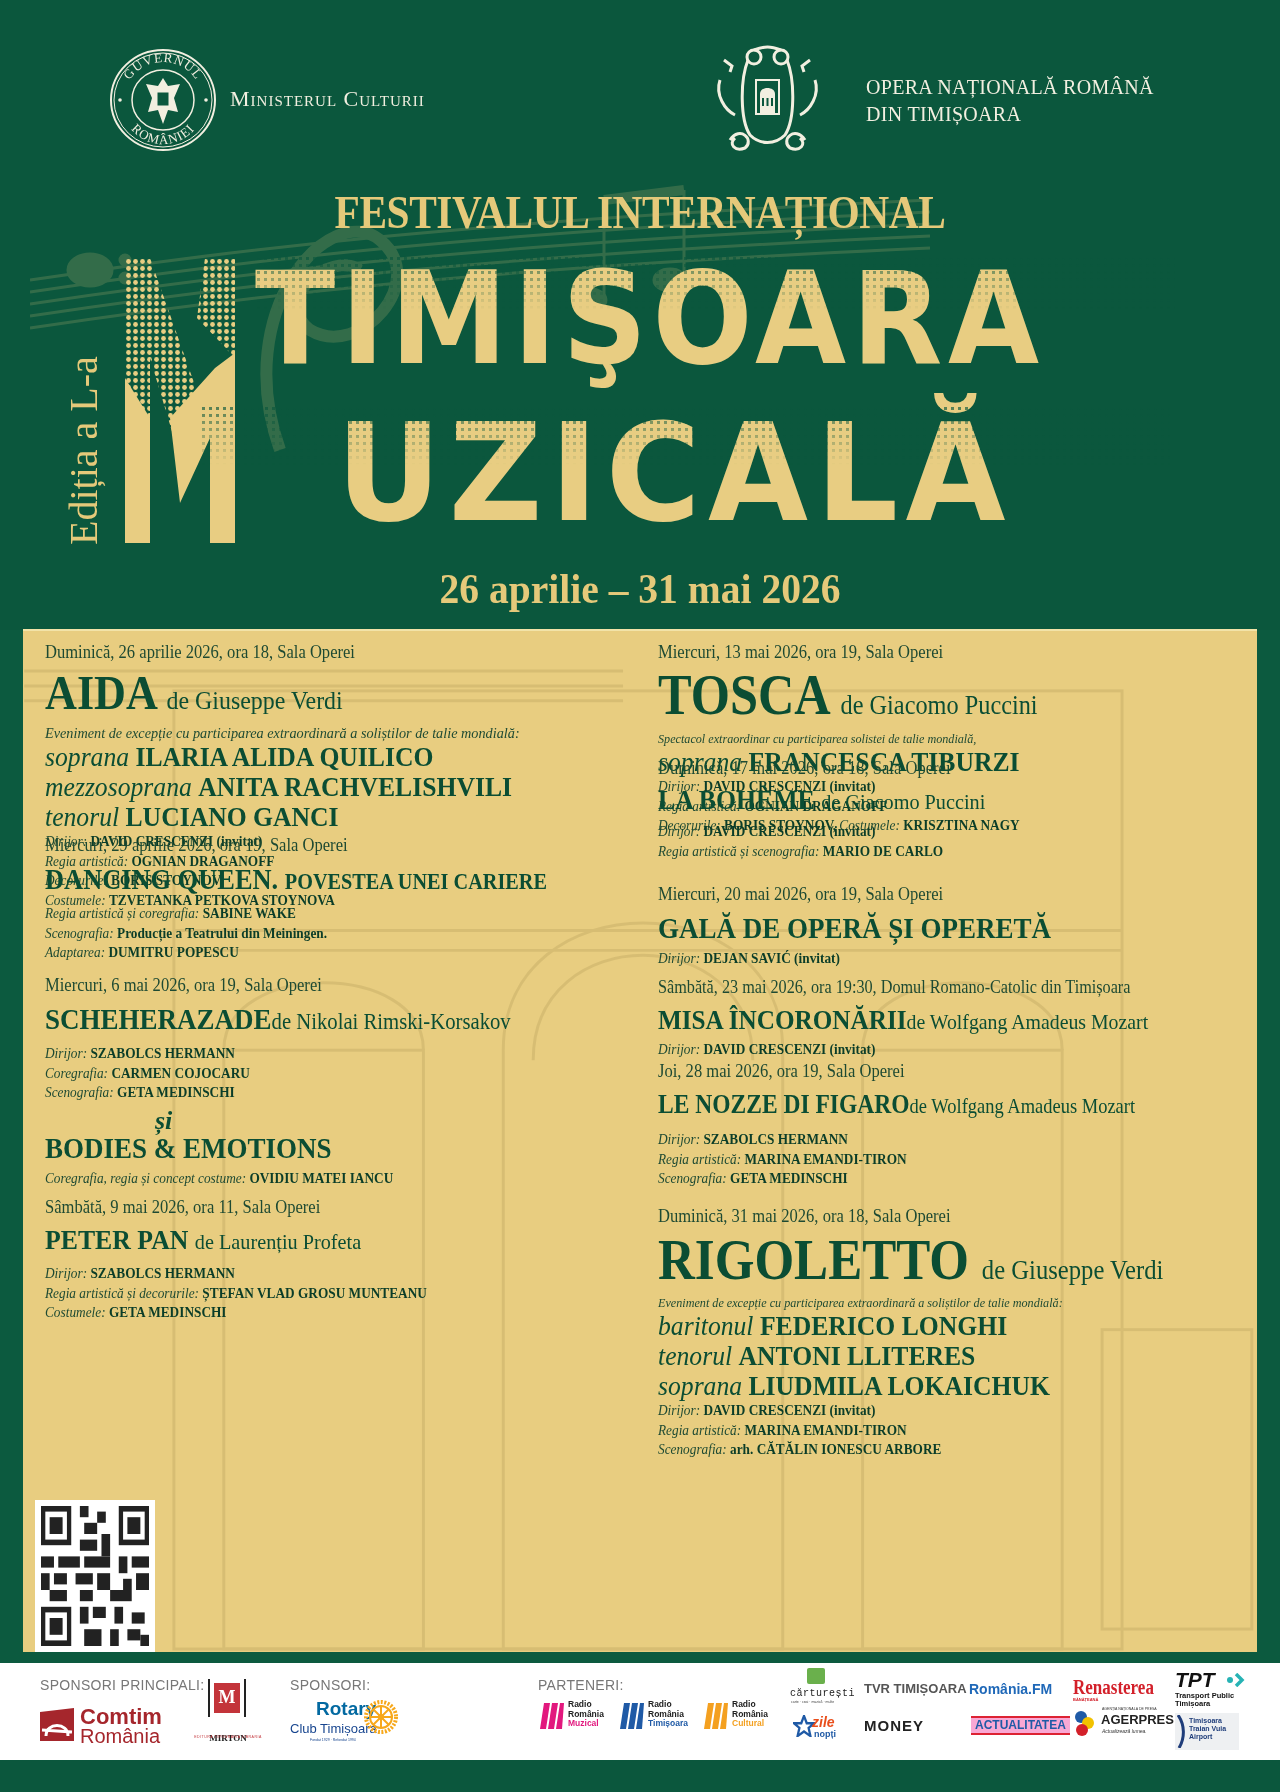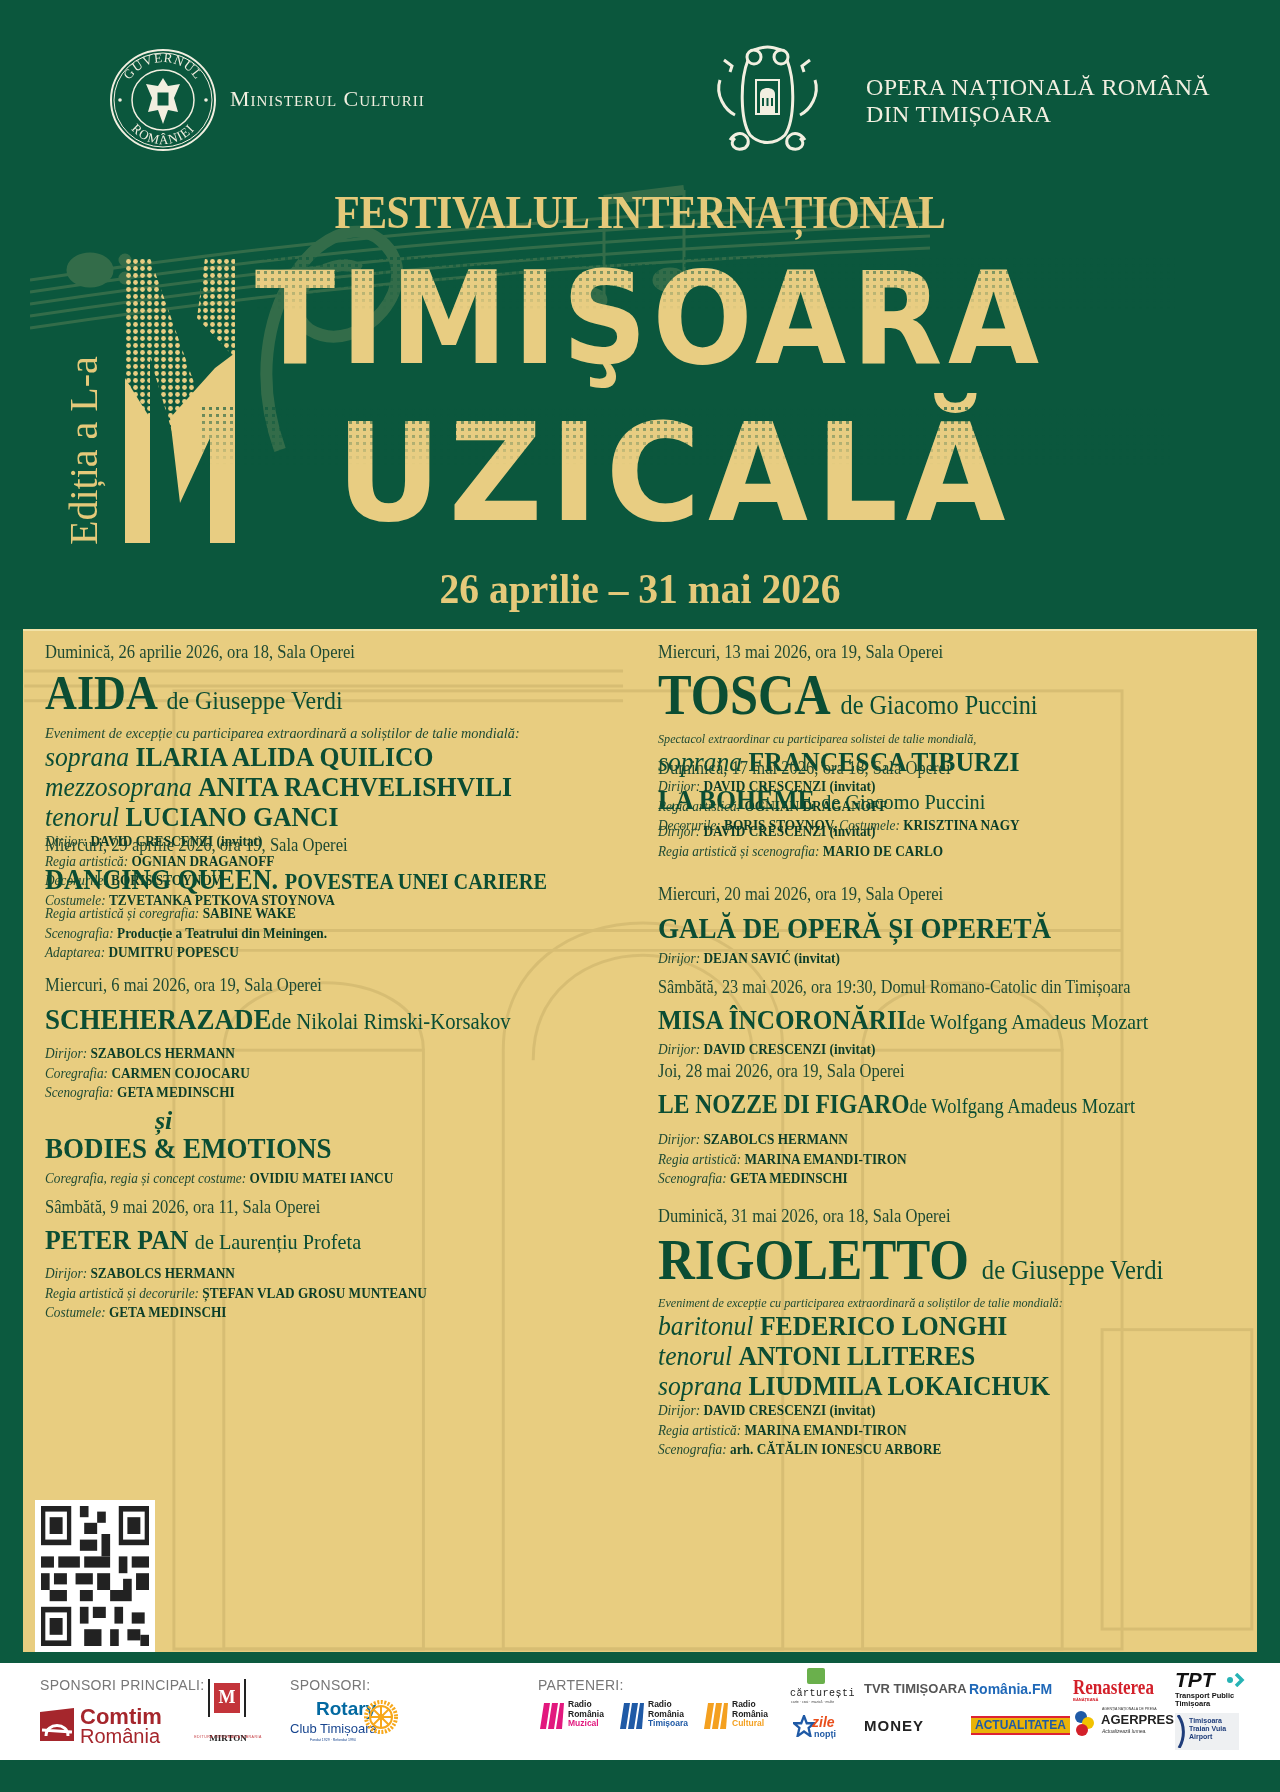--- a/index.html
+++ b/index.html
@@ -11,21 +11,21 @@
     position: relative;
   }
 
   
   .header { position: absolute; left: 0; top: 0; width: 1280px; height: 630px; background: #0b573d; overflow: hidden; }
   .bg-swirl { position: absolute; left: 30px; top: 160px; width: 900px; height: 320px; opacity: .18; pointer-events: none; }
 
   .logo-gov { position: absolute; left: 108px; top: 48px; width: 110px; height: 105px; }
   .logo-gov-text { position: absolute; left: 230px; top: 86px; font-size: 22px; letter-spacing: 1px; color: #f2efe0; font-variant: small-caps; }
   .logo-opera { position: absolute; left: 710px; top: 40px; width: 115px; height: 115px; }
-  .logo-opera-text { position: absolute; left: 866px; top: 74px; font-size: 24px; color: #f2efe0; line-height: 27px; letter-spacing: .3px; }
+  .logo-opera-text { position: absolute; left: 866px; top: 74px; font-size: 20px; color: #f2efe0; line-height: 27px; letter-spacing: .3px; }
 
   .festival-line { position: absolute; left: 0; width: 1280px; top: 186px; text-align: center; font-size: 46px; font-weight: bold; color: #e5c97a; letter-spacing: -.5px; transform: scaleX(.9); transform-origin: 640px 0; }
 
   .edition { position: absolute; left: 60px; top: 545px; transform: rotate(-90deg); transform-origin: 0 0; font-size: 40px; color: #e5c97a; white-space: nowrap; }
 
   .title-row { position: absolute; font-family: "DejaVu Sans", "Liberation Sans", sans-serif; font-weight: bold; color: #e8cd82; line-height: 1; white-space: nowrap; }
   .title-1 { left: 255px; top: 255px; font-size: 128px; letter-spacing: 6px; transform: scaleX(.92); transform-origin: 0 0; }
   .title-2 { left: 200px; top: 405px; font-size: 136px; letter-spacing: 8px; transform: scaleX(.95); transform-origin: 0 0; }
   .big-m { position: absolute; left: 125px; top: 258px; width: 110px; height: 285px; }
   .halftone { background-image: radial-gradient(circle, rgba(11,87,61,.85) 1.6px, transparent 1.8px); background-size: 7px 7px; }
@@ -445,21 +445,21 @@
   <svg style="position:absolute;left:793px;top:52px;width:22px;height:22px" viewBox="0 0 24 24">
       <polygon points="12,1 15,9 23,9 17,14 19,23 12,18 5,23 7,14 1,9 9,9" fill="none" stroke="#1f5aa6" stroke-width="2.5"></polygon>
     </svg>
   <div class="sp-logo" style="left:812px;top:52px;font-weight:bold;font-style:italic;font-size:14px;color:#e94e1b">zile</div>
   <div class="sp-logo" style="left:814px;top:67px;font-weight:bold;font-size:9px;color:#1f5aa6">nopți</div>
 
   <div class="sp-logo" style="left:864px;top:19px;font-size:13px;color:#555;font-weight:bold">TVR TIMIȘOARA</div>
   <div class="sp-logo" style="left:864px;top:55px;font-size:15px;color:#222;font-weight:bold;letter-spacing:1px">MONEY</div>
 
   <div class="sp-logo" style="left:969px;top:19px;font-size:14px;color:#1f68b8;font-weight:bold">România.FM</div>
-  <div class="sp-logo" style="left:971px;top:53px;font-size:12px;color:#1f5aa6;font-weight:bold;background:#eab308;border-top:2px solid #d23;border-bottom:2px solid #d23;padding:1px 4px">ACTUALITATEA</div>
+  <div class="sp-logo" style="left:971px;top:53px;font-size:12px;color:#1f5aa6;font-weight:bold;background:#f9a8d4;border-top:2px solid #d23;border-bottom:2px solid #d23;padding:1px 4px">ACTUALITATEA</div>
 
   <div class="sp-logo" style="left:1073px;top:14px;font-family:'Liberation Serif',serif;font-size:20px;color:#d3202a;font-weight:bold;transform:scaleX(.85);transform-origin:0 0">Renasterea</div>
   <div class="sp-logo" style="left:1073px;top:35px;font-size:4px;color:#d3202a;font-weight:bold">BĂNĂȚEANĂ</div>
   <svg style="position:absolute;left:1073px;top:46px;width:24px;height:30px" viewBox="0 0 24 30">
     <circle cx="8" cy="8" r="6" fill="#1f5aa6"></circle>
       <circle cx="15" cy="14" r="6" fill="#f2c200"></circle>
       <circle cx="9" cy="21" r="6" fill="#d3202a"></circle>
   </svg>
   <div class="sp-logo" style="left:1102px;top:45px;font-size:3.5px;color:#333">AGENȚIA NAȚIONALĂ DE PRESĂ</div>
   <div class="sp-logo" style="left:1101px;top:50px;font-size:13px;color:#222;font-weight:bold">AGERPRES</div>

